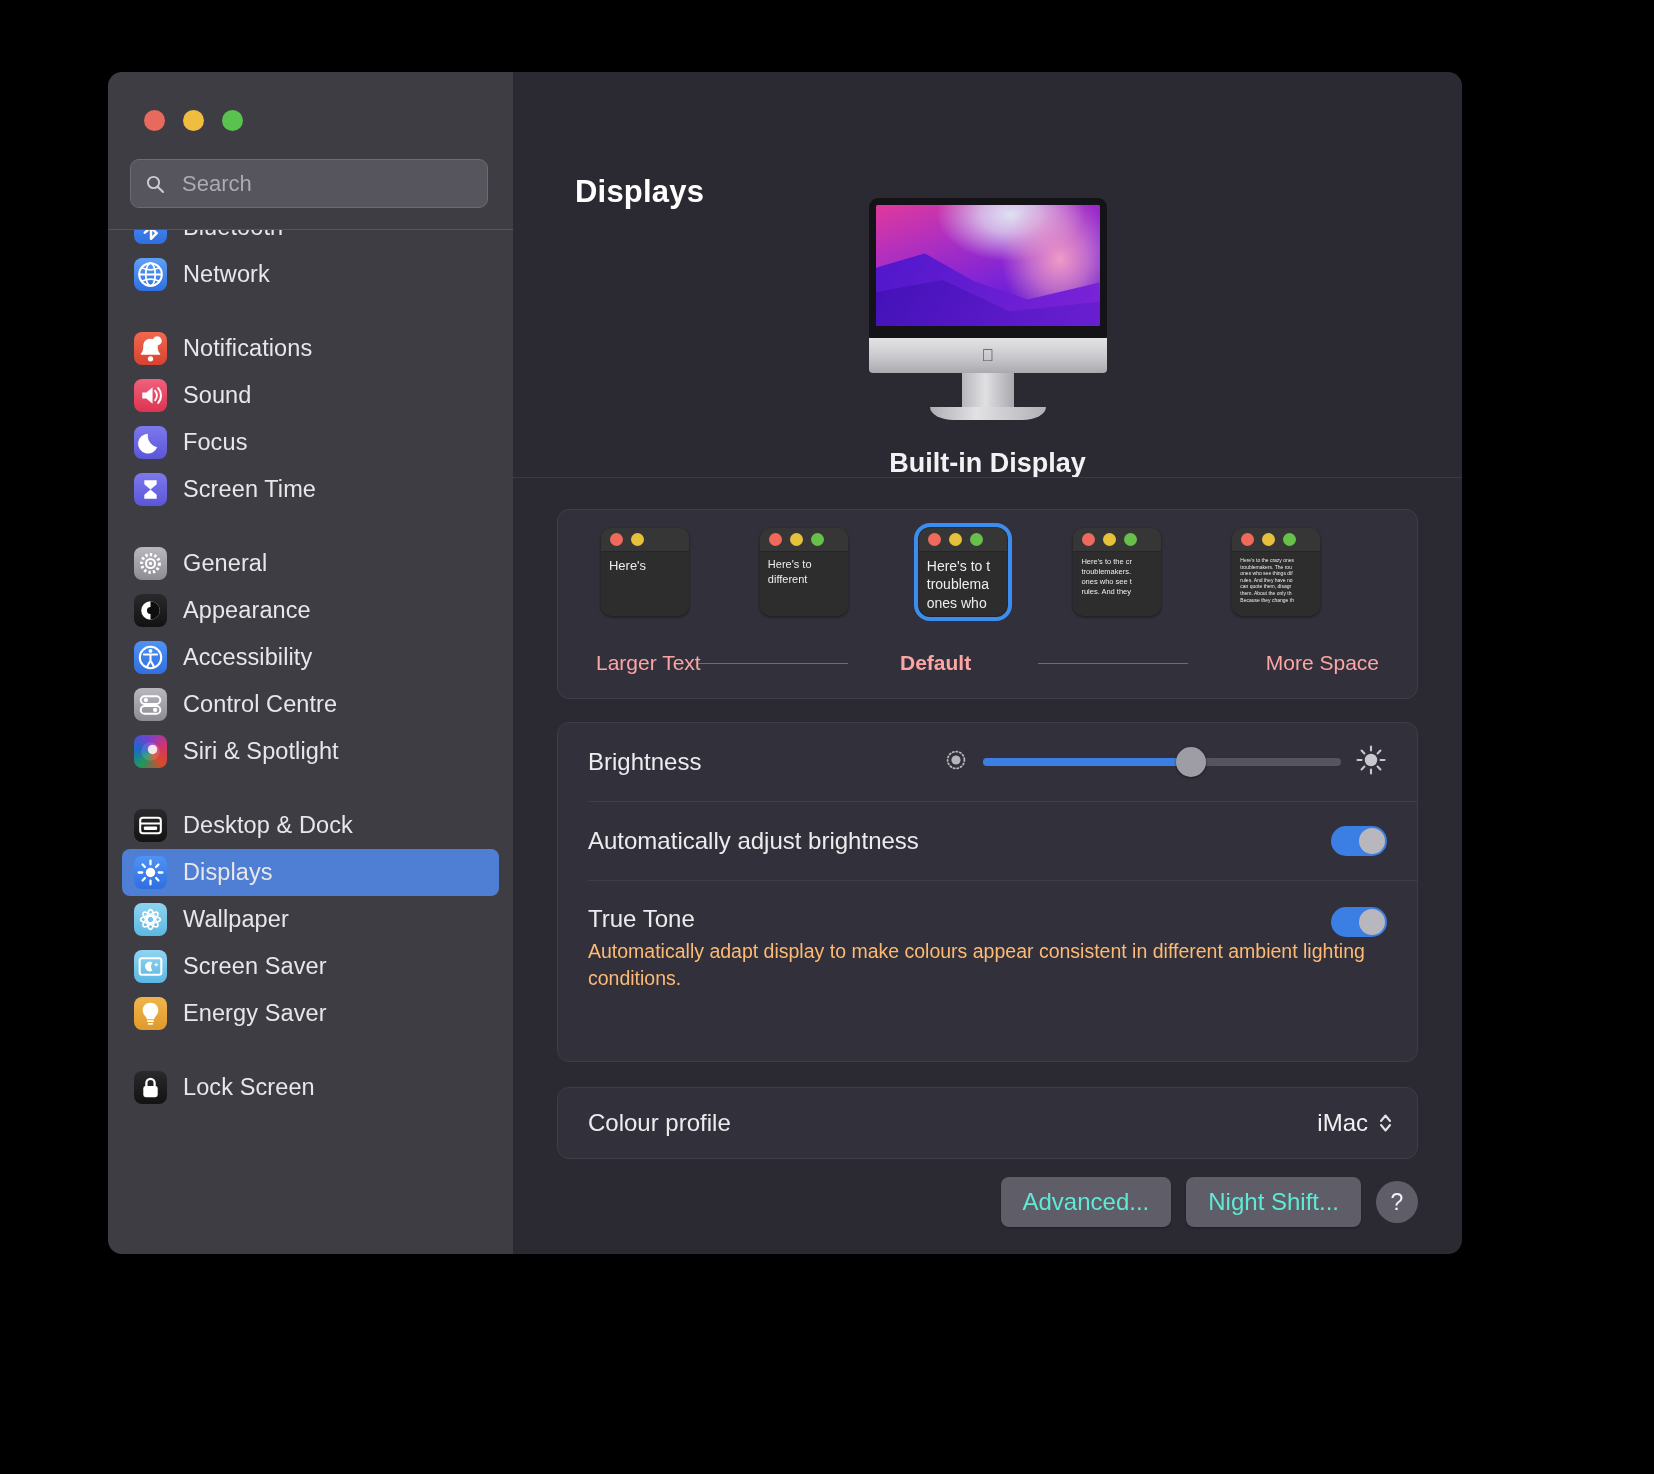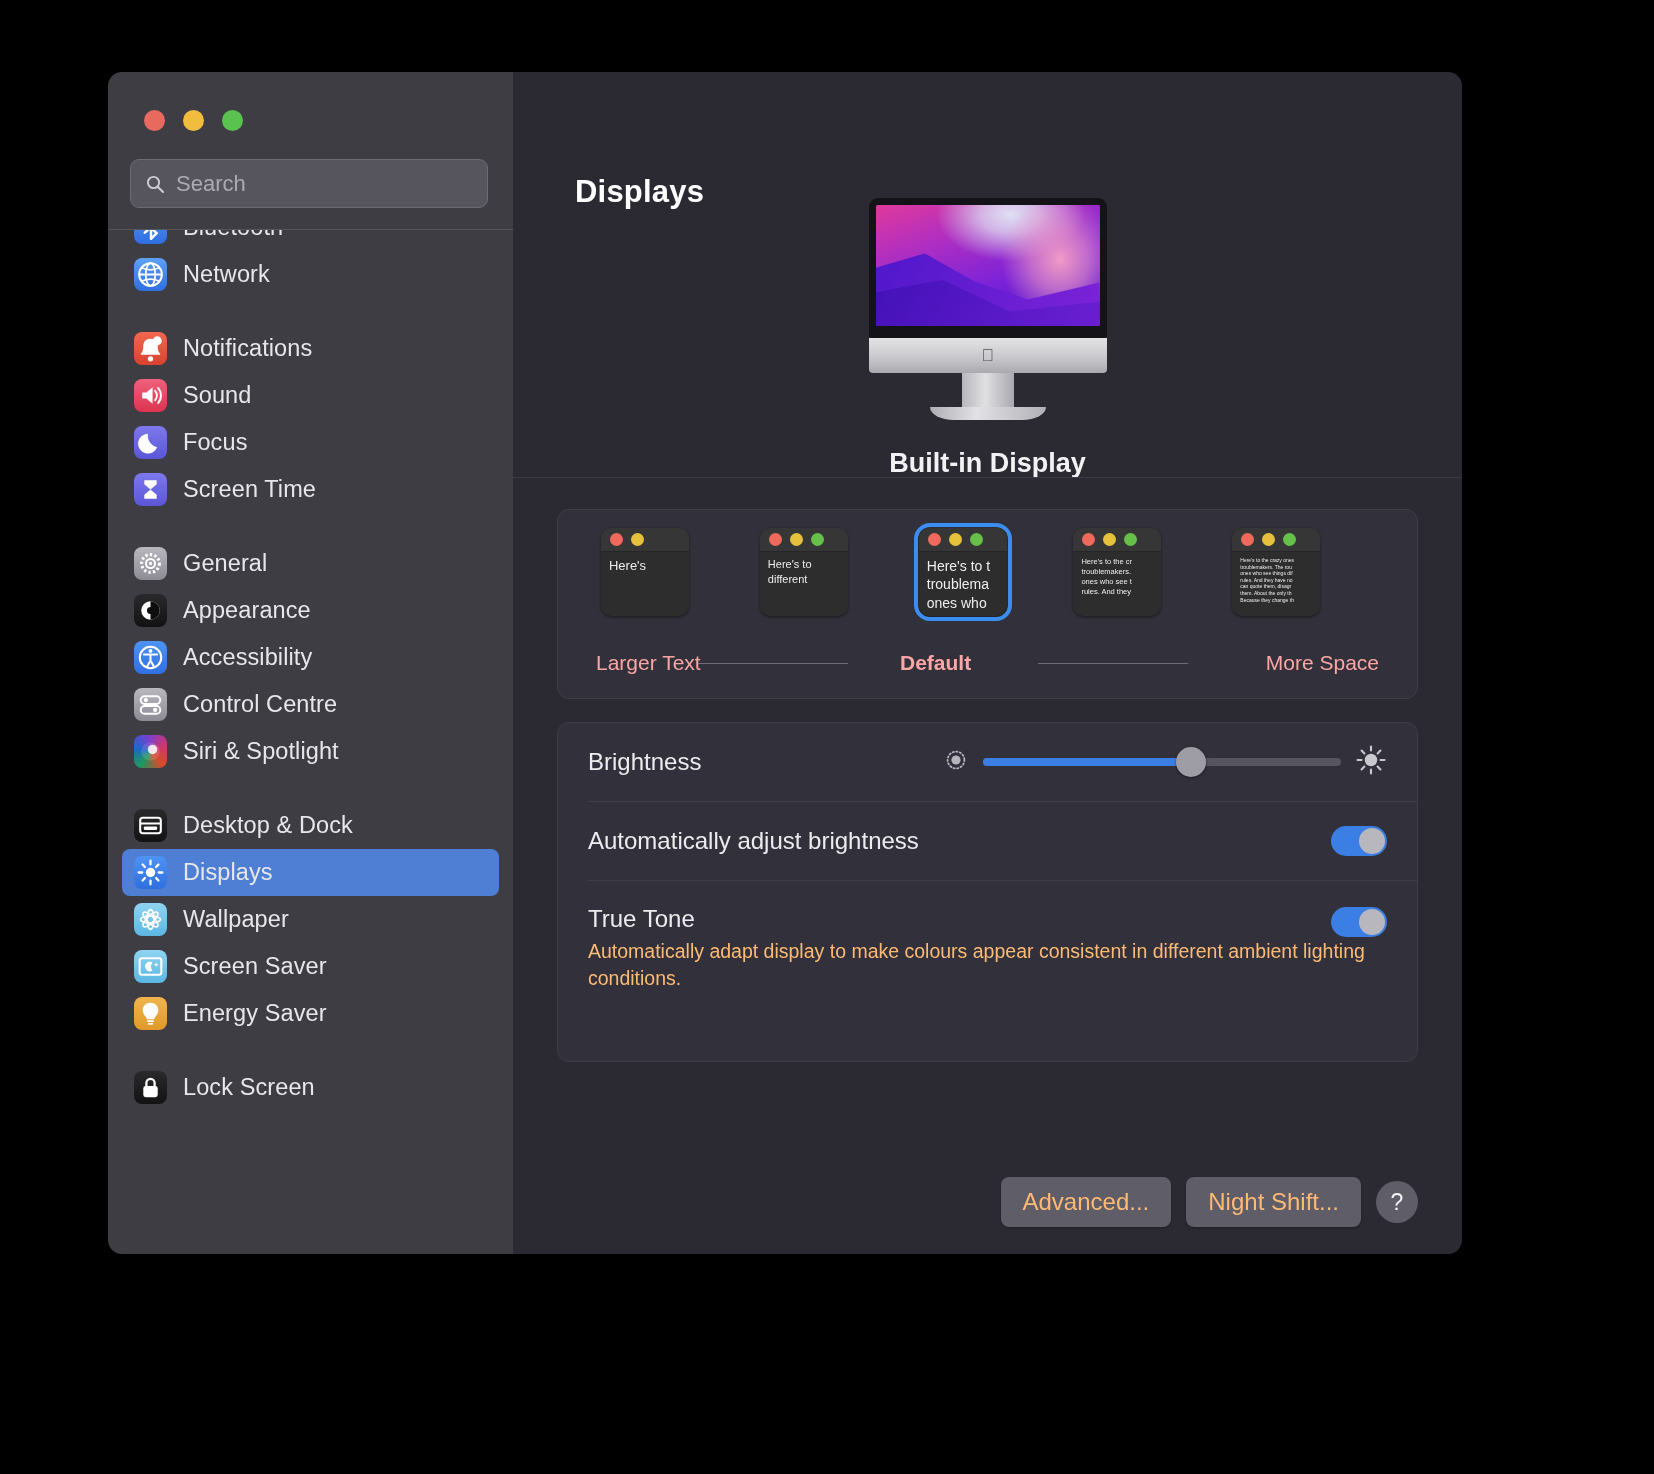--- a/index.html
+++ b/index.html
@@ -37,21 +37,21 @@
   .tl.green { background: #5ac24f; }
 
   .search-wrap { padding: 28px 25px 0 22px; }
   .search-box {
     height: 49px;
     background: #56545c;
     border: 1px solid #6c6a73;
     border-radius: 9px;
     display: flex; align-items: center;
     padding: 0 14px;
-    gap: 11px;
+    gap: 17px;
   }
   .search-icon { width: 20px; height: 20px; flex: none; opacity: .92; }
   .search-input {
     background: transparent; border: none; outline: none;
     color: #e9e9ec; font-size: 22px;
     font-family: "Liberation Sans", sans-serif;
     width: 100%;
   }
   .search-input::placeholder { color: #adabb2; }
 
@@ -280,21 +280,21 @@
     align-items: center; gap: 3px;
     font-size: 12px; line-height: 9px; color: #e4e4e8;
   }
 
   .btn-row {
     position: absolute; right: 44px; top: 1105px;
     display: flex; align-items: center; gap: 15px;
   }
   .btn {
     background: #5e5d68;
-    color: #fdba74;
+    color: #5eead4;
     font-size: 24px;
     border: none;
     border-radius: 8px;
     padding: 11px 22px;
     font-family: "Liberation Sans", sans-serif;
     box-shadow: 0 1px 2px rgba(0,0,0,.3);
   }
   .btn-help {
     width: 42px; height: 42px; border-radius: 50%;
     background: #5e5d68; color: #f2f2f4;
@@ -656,20 +656,34 @@
         <div style="max-width:780px;">
           <div class="row-label">True Tone</div>
           <div class="row-sub">Automatically adapt display to make colours appear consistent in different ambient lighting conditions.</div>
         </div>
         <div class="toggle" style="top:26px;">
           <div class="knob"></div>
         </div>
       </div>
     </div>
 
+    <div class="panel" id="colour-panel">
+      <div class="row" style="height:70px;">
+        <span class="row-label">Colour profile</span>
+        <div class="popup">
+          <span>iMac</span>
+          <span class="chev">
+            <svg width="15" height="24" viewBox="0 0 15 24">
+              <path d="M3 10 L7.5 4.5 L12 10" fill="none" stroke="#e4e4e8" stroke-width="2" stroke-linecap="round" stroke-linejoin="round"></path>
+              <path d="M3 14 L7.5 19.5 L12 14" fill="none" stroke="#e4e4e8" stroke-width="2" stroke-linecap="round" stroke-linejoin="round"></path>
+            </svg>
+          </span>
+        </div>
+      </div>
+    </div>
 
     <div class="btn-row">
       <button class="btn">Advanced...</button>
       <button class="btn">Night Shift...</button>
       <button class="btn-help">?</button>
     </div>
 
   </div>
 </div>
 

